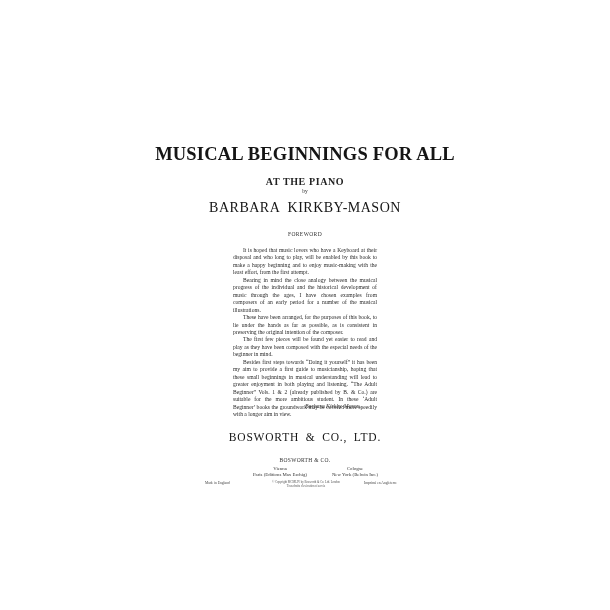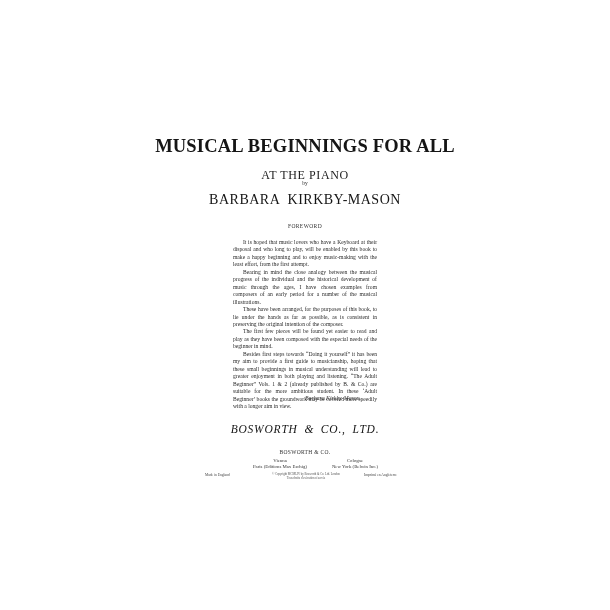--- a/index.html
+++ b/index.html
@@ -10,43 +10,43 @@
     body {
       width: 610px;
       height: 610px;
       position: relative;
       overflow: hidden;
       font-family: "Liberation Serif", "DejaVu Serif", serif;
       color: #111111;
     }
     .page {
       position: absolute;
-      left: 0; top: 4px;
+      left: 0; top: 12px;
       width: 610px;
       height: 495px;
       background: #ffffff;
     }
     .center {
       position: absolute;
       left: 0;
       width: 610px;
       text-align: center;
       white-space: nowrap;
     }
     .title {
       top: 132px;
       font-size: 18.5px;
       font-weight: bold;
       letter-spacing: 0.2px;
       color: #151515;
     }
     .subtitle {
       top: 164px;
-      font-size: 12px;
-      font-weight: normal;
+      font-size: 10px;
+      font-weight: bold;
       letter-spacing: 0.6px;
       color: #222;
     }
     .by {
       top: 176px;
       font-size: 5.5px;
       color: #333;
     }
     .author {
       top: 188px;
@@ -84,21 +84,20 @@
       font-style: italic;
       color: #333;
       white-space: nowrap;
     }
     .publisher {
       top: 419px;
       font-size: 11.5px;
       letter-spacing: 0.8px;
       color: #151515;
       word-spacing: 3px;
-      font-style: italic;
     }
     .publisher-sub {
       top: 445px;
       font-size: 5.5px;
       letter-spacing: 0.3px;
       color: #333;
     }
     .cities {
       position: absolute;
       top: 454px;

